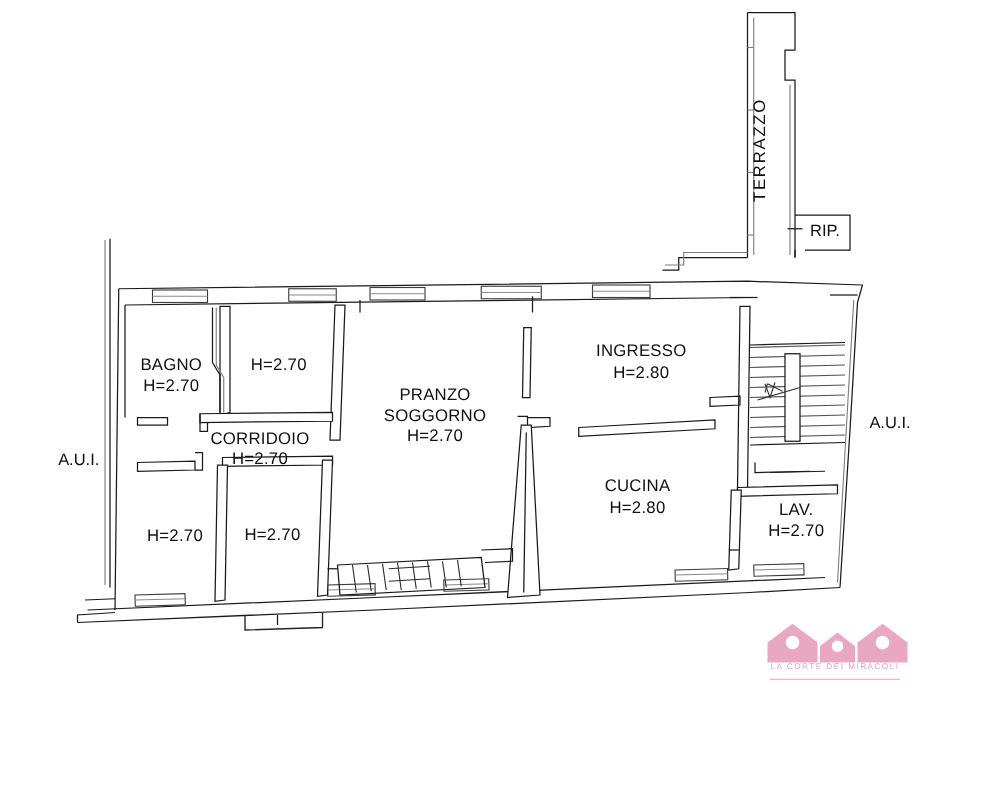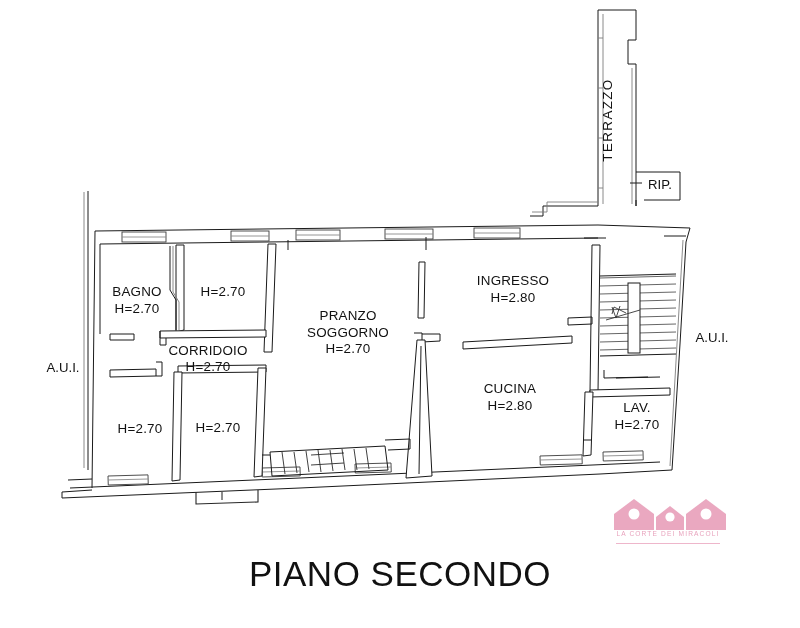--- a/index.html
+++ b/index.html
@@ -359,15 +359,14 @@
       <path d="M 54 23 L 68 12 L 82 23 L 82 36 L 54 36 Z" fill="#eaa8c0"></path>
       <circle cx="68" cy="23" r="4.6" fill="#ffffff"></circle>
 
       <path d="M 84 20 L 104 5 L 124 20 L 124 36 L 84 36 Z" fill="#eaa8c0"></path>
       <circle cx="104" cy="20" r="5.5" fill="#ffffff"></circle>
     </svg>
     <div class="logo-text">LA CORTE DEI MIRACOLI</div>
     <div class="logo-rule"></div>
   </div>
 
-  <div class="plan-title">PIANO SECONDO</div>
 
 </div>
 
 </body></html>

